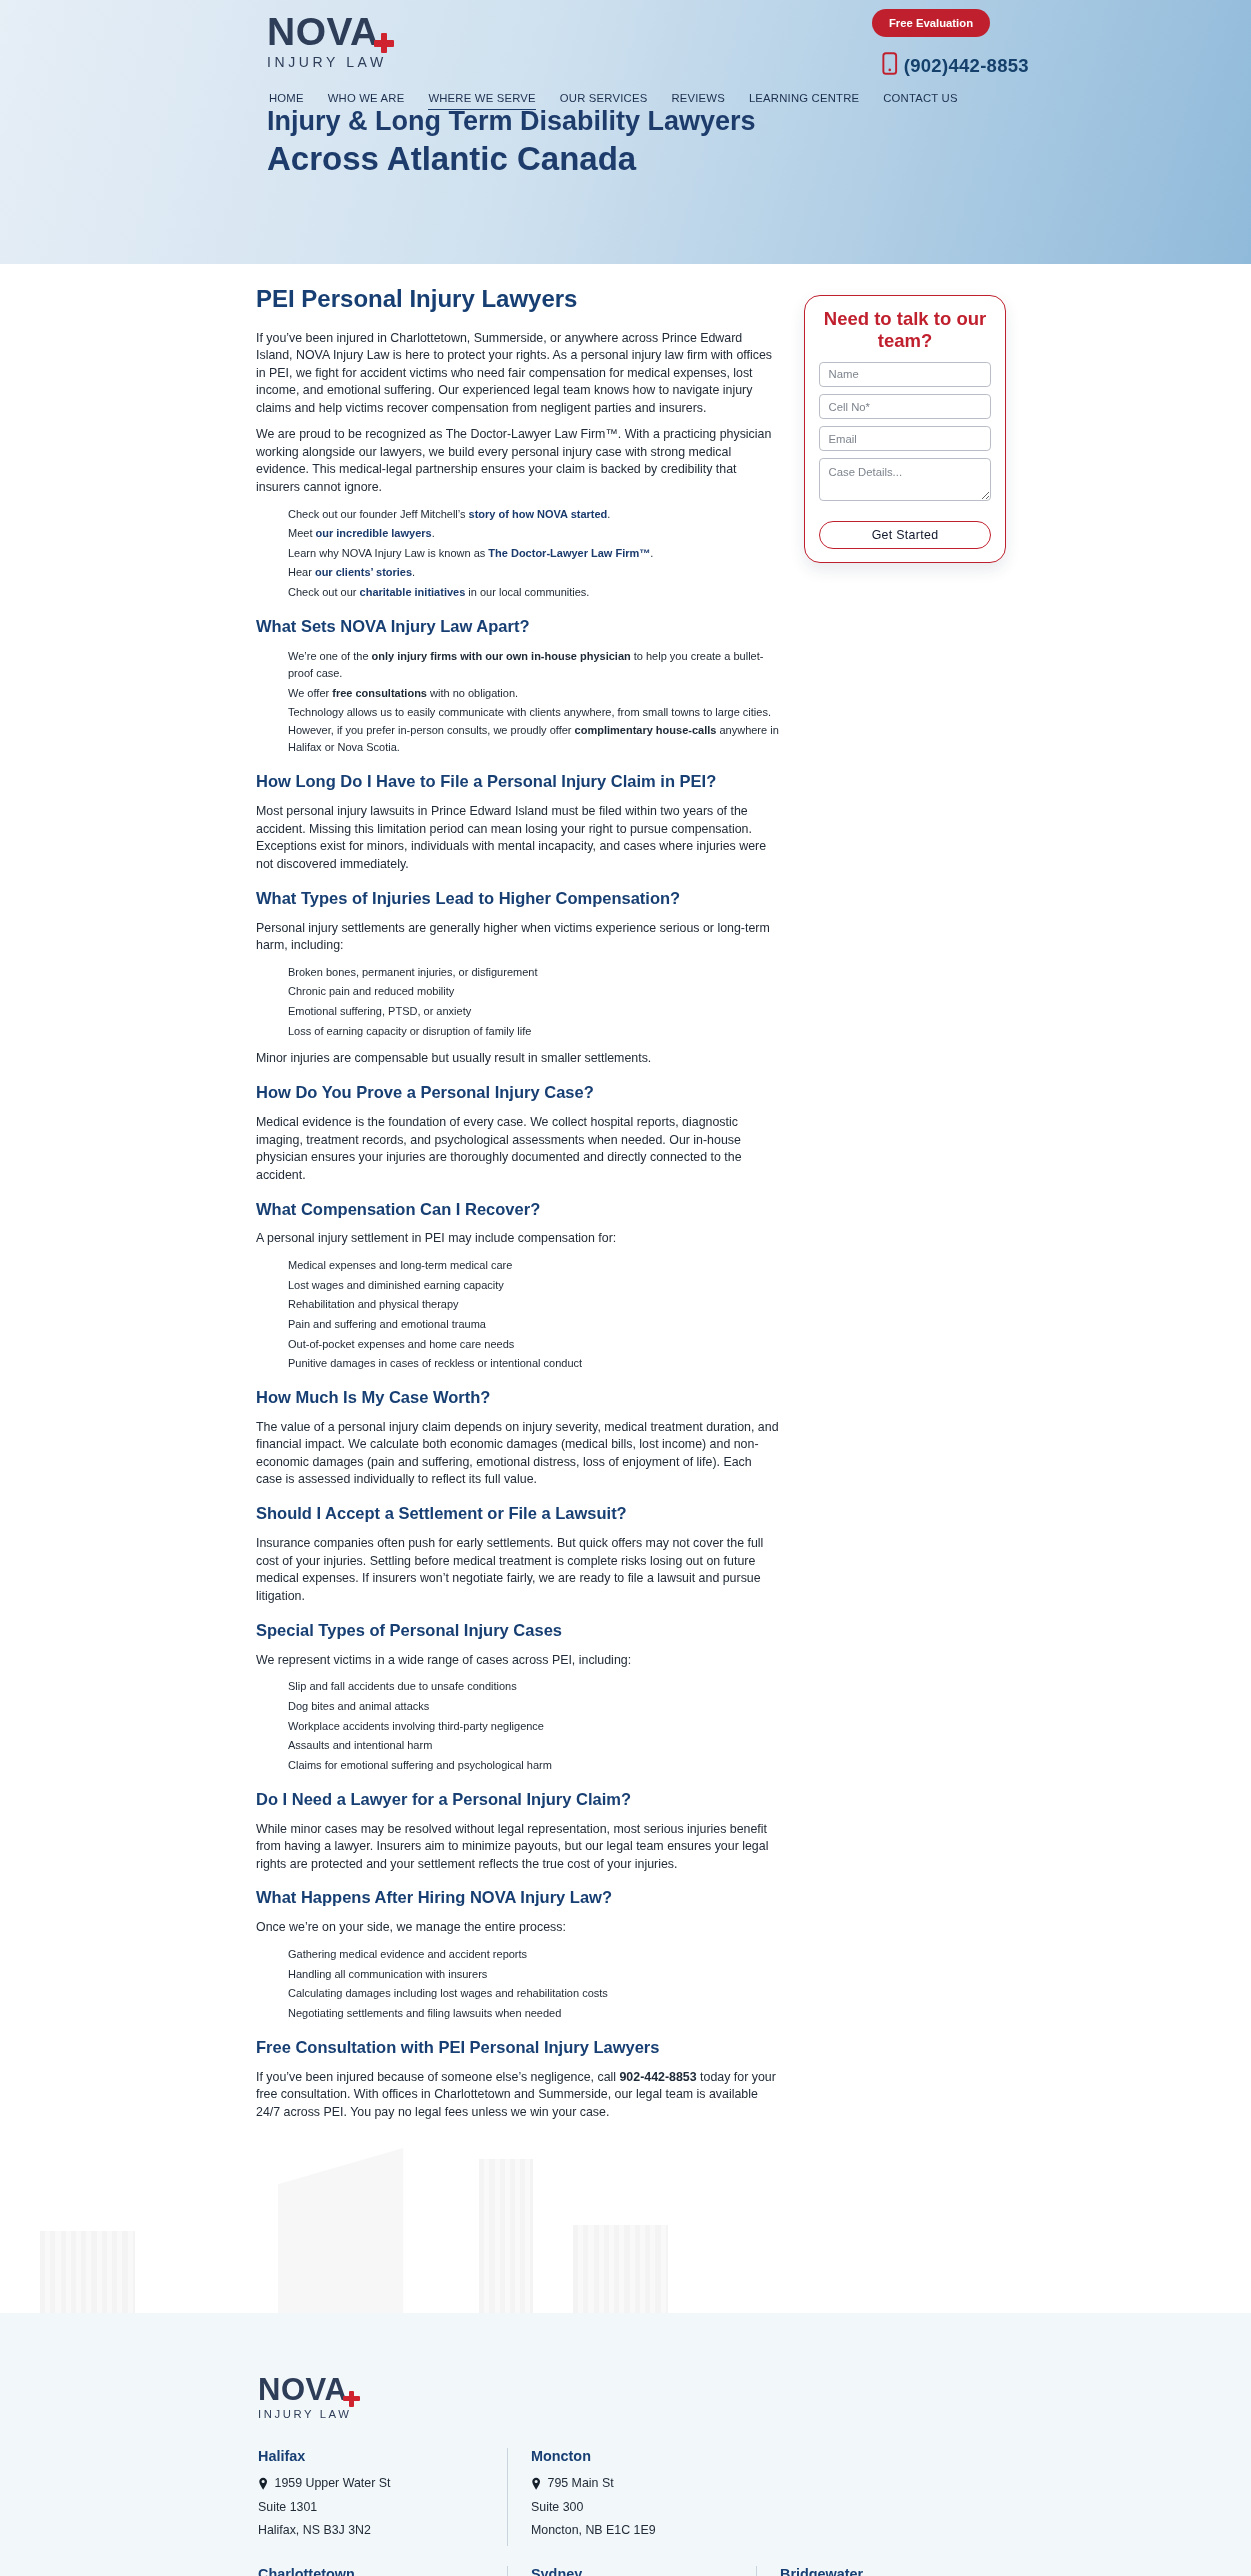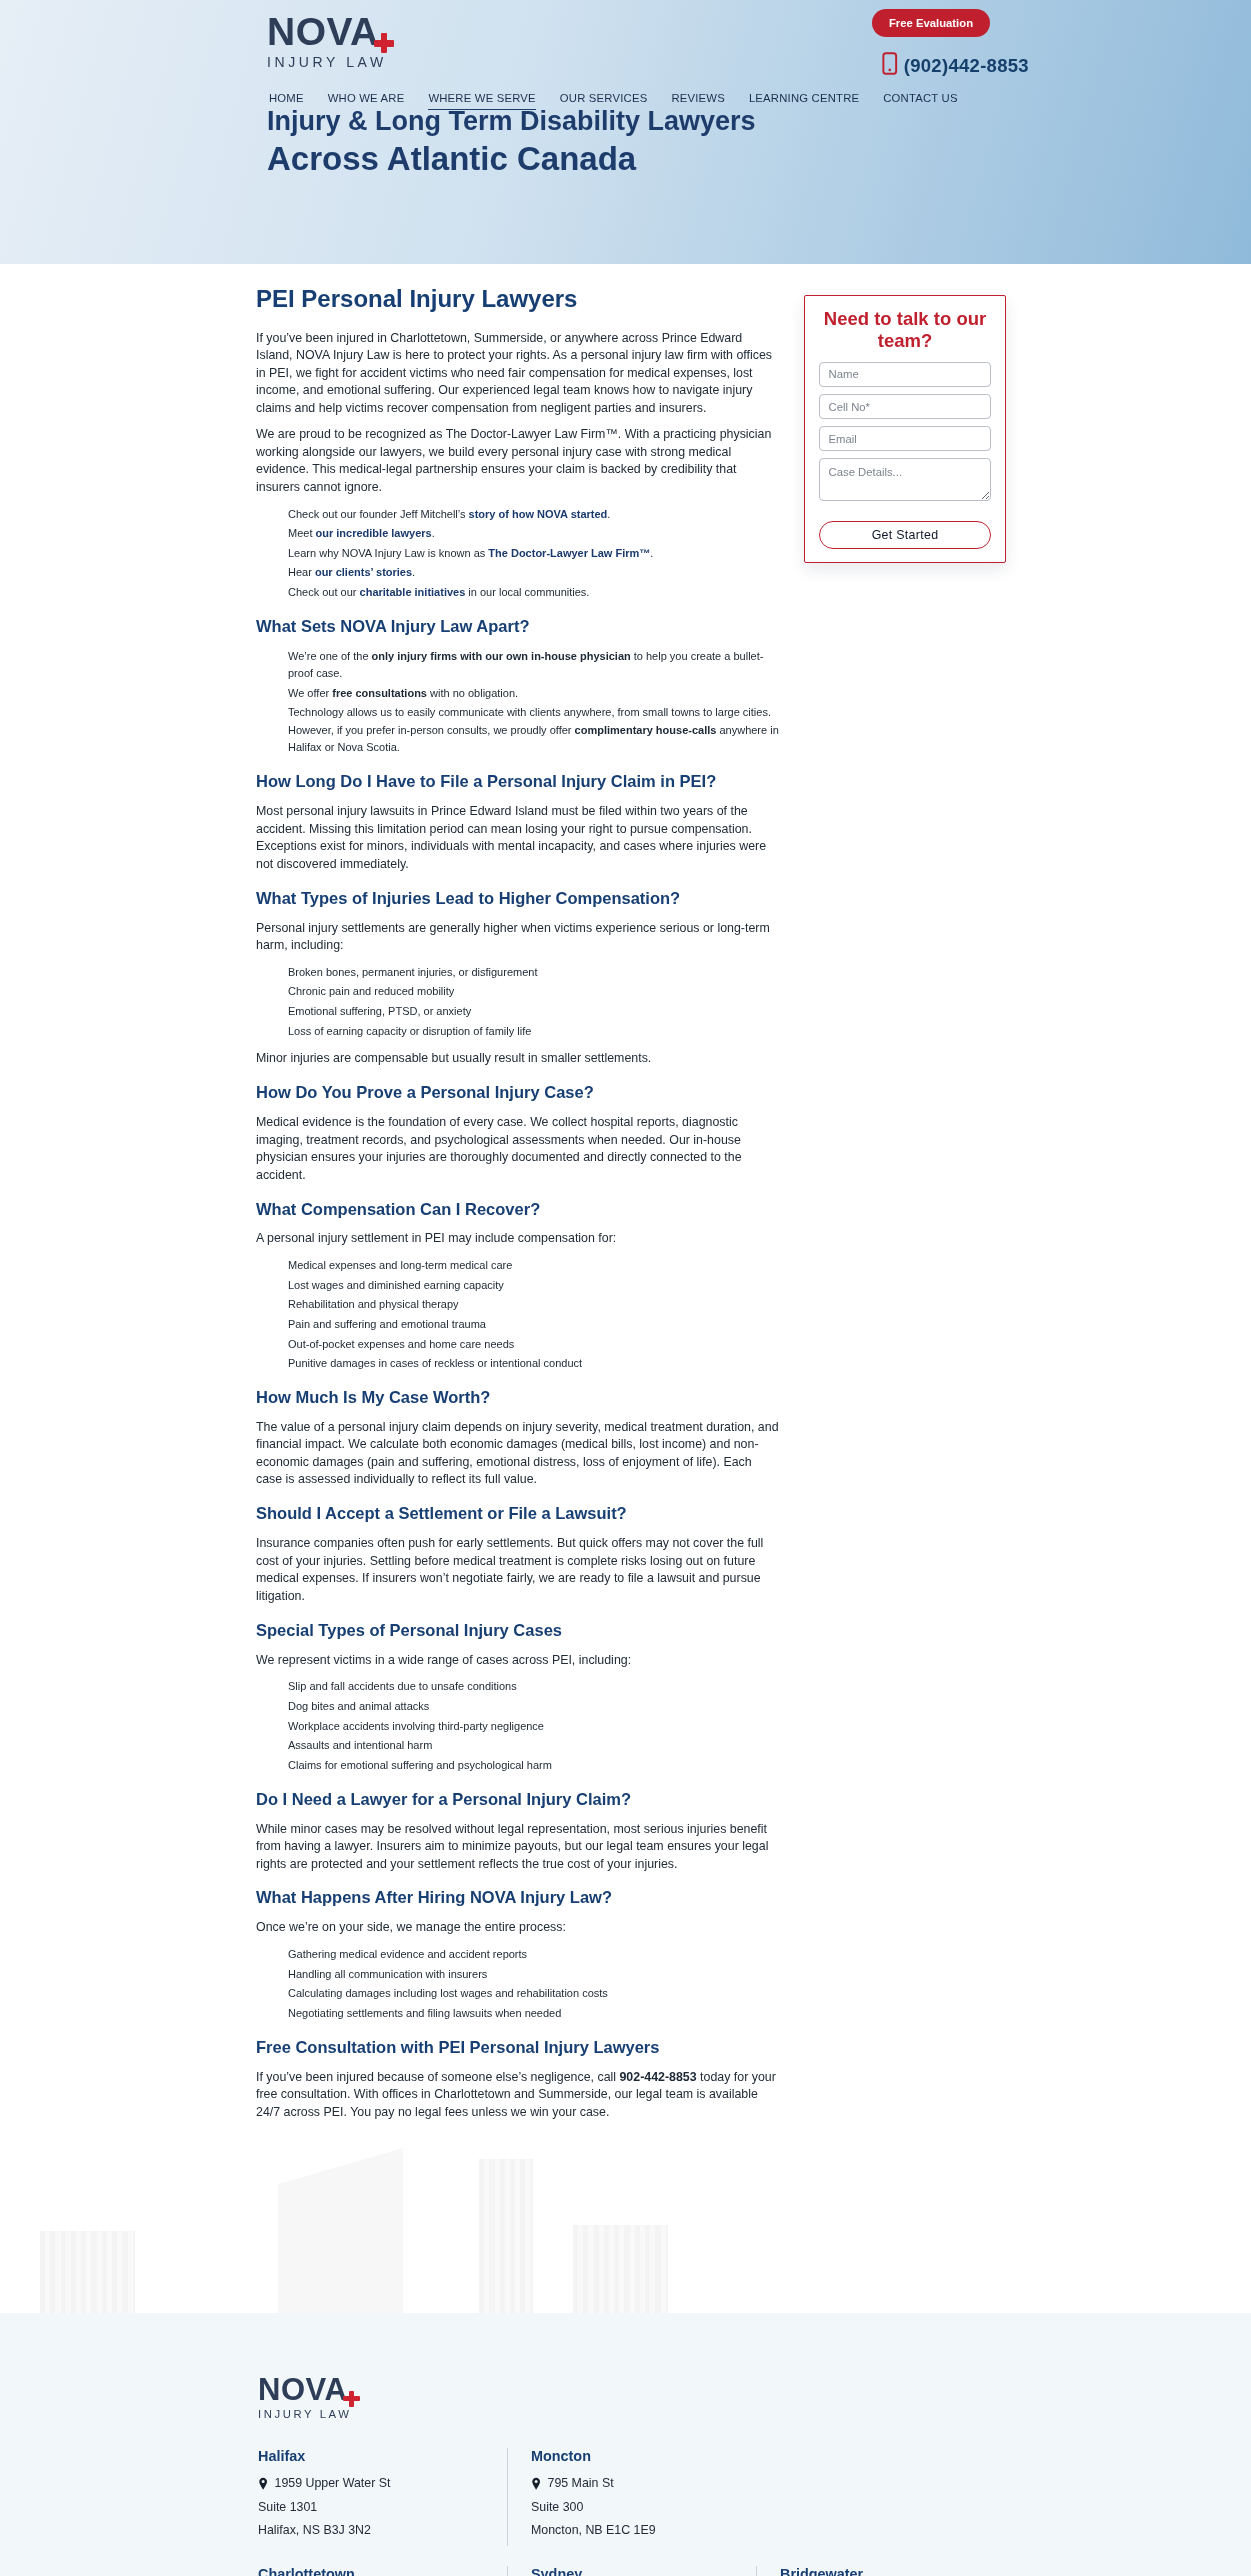--- a/index.html
+++ b/index.html
@@ -31,21 +31,21 @@
   .article{position:absolute;left:256px;top:284px;width:523px;}
   .article h1{font-size:24px;line-height:29px;color:#173f73;font-weight:800;margin:0 0 16.5px 0;}
   .article h2{font-size:16.5px;line-height:20.6px;color:#173f73;font-weight:800;margin:14.4px 0 11.3px 0;width:567px;}
   .article p{font-size:12.4px;line-height:17.5px;margin:0 0 9.3px 0;color:#222c38;}
   .blist{margin:2.6px 0 10.3px 0;}
   .li{font-size:11px;line-height:17.5px;margin-bottom:2.1px;padding-left:32px;color:#222c38;}
   .article a{color:#1a3a6d;font-weight:700;text-decoration:none;cursor:pointer;}
   .article strong{font-weight:700;color:#1c2835;}
   
   .form-card{position:absolute;left:804px;top:295px;width:202px;box-sizing:border-box;
-    background:#ffffff;border:1px solid #c0202e;border-radius:2px;padding:12.4px 14.4px 13.4px 14.4px;
+    background:#ffffff;border:1px solid #c0202e;border-radius:16px;padding:12.4px 14.4px 13.4px 14.4px;
     box-shadow:0 6.2px 14.4px rgba(30,50,80,.10);}
   .form-title{font-size:18.5px;line-height:21.6px;font-weight:800;color:#c0202e;text-align:center;margin-bottom:10.3px;}
   .form-card input,.form-card textarea{display:block;width:100%;box-sizing:border-box;border:0.8px solid #b9bec6;
     border-radius:4.1px;font-size:11.3px;color:#333;padding:0 8.2px;height:25px;margin-bottom:7.2px;background:#fff;font-family:"Liberation Sans",sans-serif;}
   .form-card textarea{height:43px;padding:6.2px 8.2px;resize:vertical;}
   .form-card ::placeholder{color:#7d848e;opacity:1;}
   .get-started{width:100%;height:28px;border:1.3px solid #c0202e;border-radius:14.4px;background:#ffffff;
     color:#0f172a;font-size:12.4px;font-weight:400;letter-spacing:0.3px;cursor:pointer;margin-top:12px;font-family:"Liberation Sans",sans-serif;}
   
   .bw{position:absolute;background:#f2f2f2;opacity:.75;pointer-events:none;}

